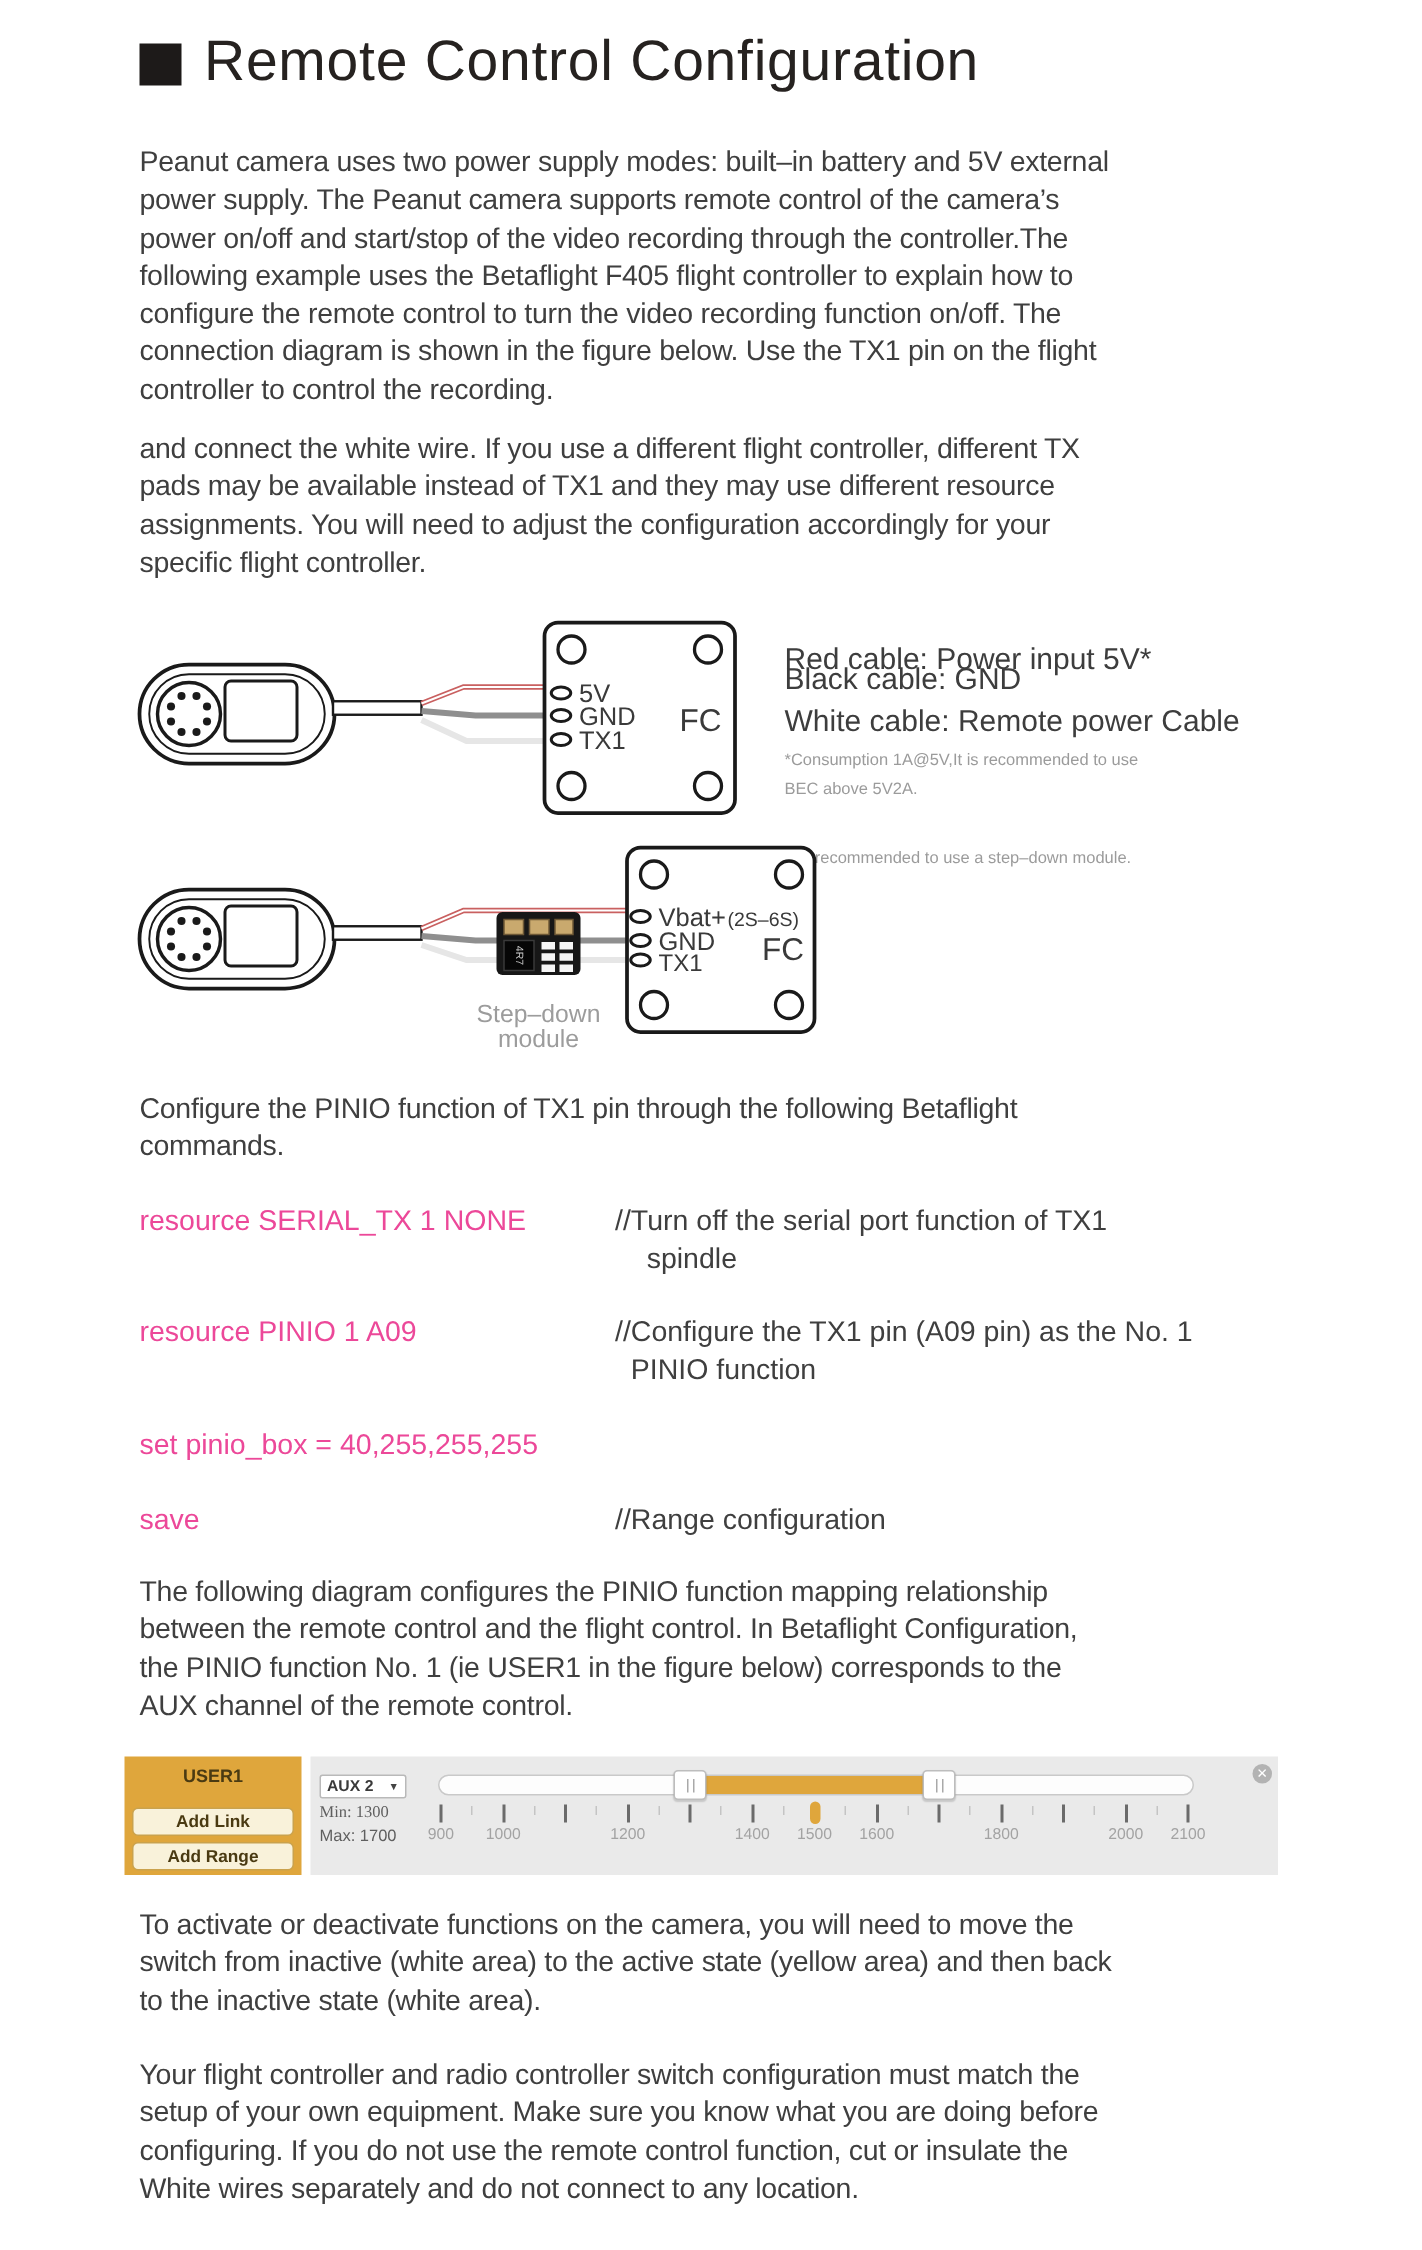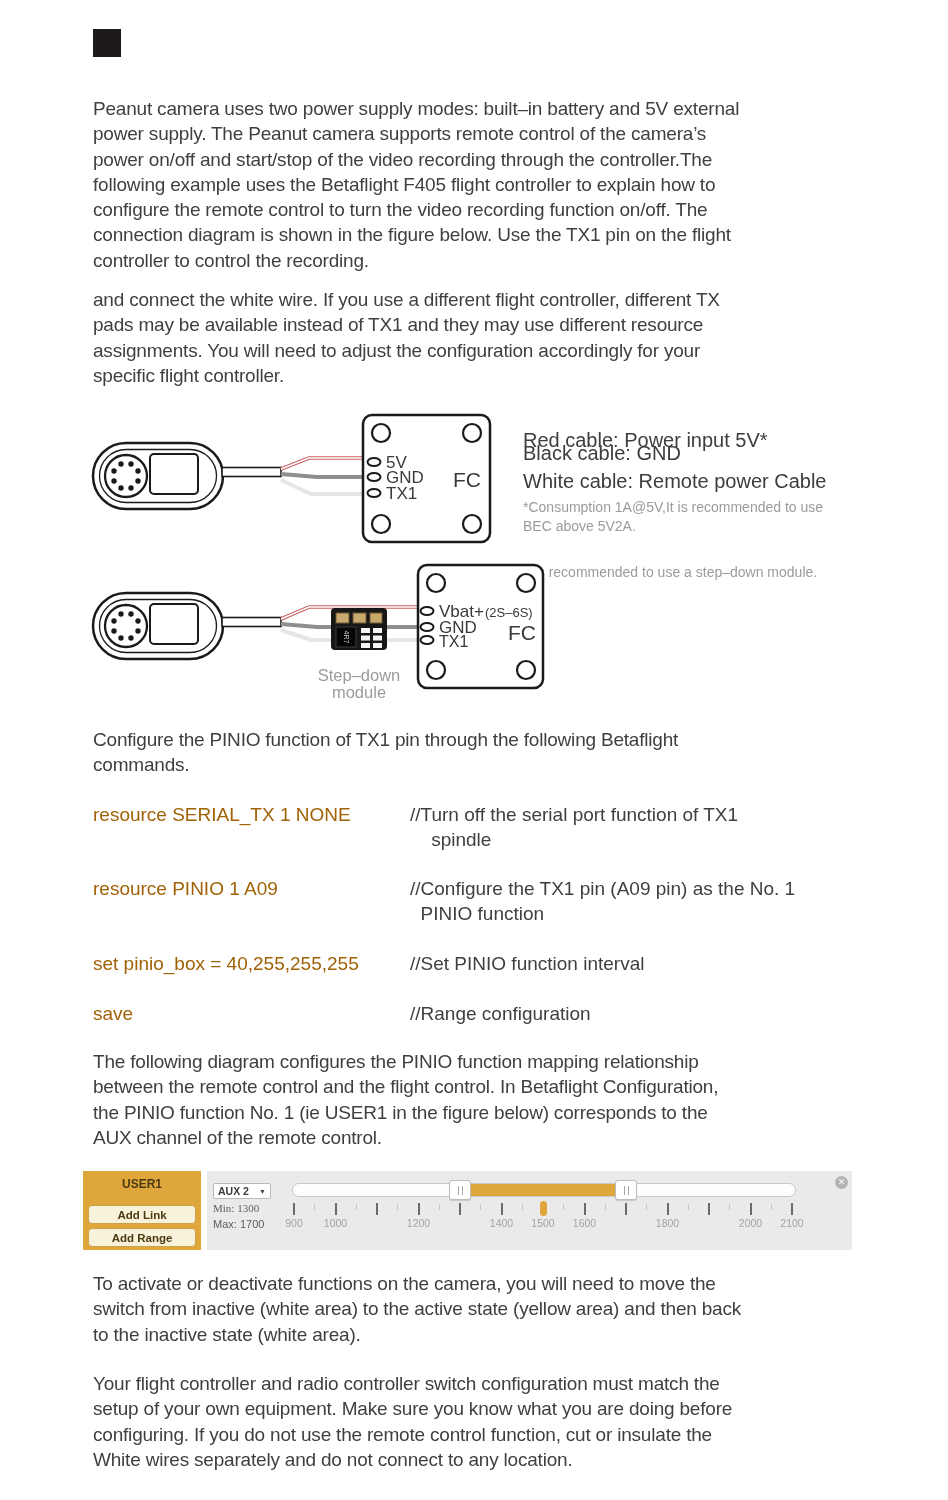--- a/index.html
+++ b/index.html
@@ -6,23 +6,23 @@
   #page{position:relative;width:948px;height:1500px;background:#ffffff;overflow:hidden;
         font-family:"Liberation Sans", sans-serif;color:#3f3f3f;}
   .abs{position:absolute;}
   
   #title-square{left:93px;top:29px;width:28px;height:28px;background:#1d1a19;}
   #page-title{left:136px;top:18px;font-size:38px;line-height:46px;color:#262220;letter-spacing:.5px;white-space:nowrap;}
   
   .para{left:93px;width:800px;font-size:19px;line-height:25.3px;letter-spacing:-0.2px;white-space:pre-line;color:#3f3f3f;}
   
   .legend-big{left:523px;width:410px;font-size:20px;line-height:24px;color:#3d3d3d;white-space:nowrap;}
-  .legend-note{left:523px;width:400px;font-size:14px;line-height:19px;color:#9b9b9b;white-space:pre-line;}
-  
-  .cmd{left:93px;width:310px;font-size:19px;line-height:25.3px;color:#a16207;white-space:nowrap;}
+  .legend-note{left:523px;width:400px;font-size:11px;line-height:19px;color:#9b9b9b;white-space:pre-line;}
+  
+  .cmd{left:93px;width:310px;font-size:19px;line-height:25.3px;color:#ec4899;white-space:nowrap;}
   .cmt{left:410px;width:470px;font-size:19px;line-height:25.3px;color:#3f3f3f;white-space:pre-wrap;}
   
   #mode-panel{left:83px;top:1171px;width:769px;height:93px;}
   #mode-panel-right{position:absolute;left:124px;top:0;width:645px;height:79px;background:#eaeaea;}
   #mode-col{position:absolute;left:0;top:0;width:118px;height:79px;background:#dfa63c;}
   #mode-name{position:absolute;left:0;top:6px;width:118px;text-align:center;font-size:12px;font-weight:bold;color:#4a3a12;}
   .mode-btn{position:absolute;left:5px;width:108px;height:19px;background:#f9f2da;border:1px solid #caa24d;
             border-radius:4px;font-size:11.5px;font-weight:bold;color:#4a3a12;text-align:center;line-height:18px;box-sizing:border-box;cursor:pointer;}
   #add-link-btn{top:34px;} #add-range-btn{top:57px;}
   #aux-select{position:absolute;left:130px;top:12px;width:58px;height:16px;background:#fff;border:1px solid #b9b9b9;
@@ -47,20 +47,21 @@
   #mode-close{position:absolute;left:752px;top:5px;width:13px;height:13px;border-radius:50%;background:#b3b3b3;
               color:#fff;font-size:9px;line-height:13px;text-align:center;cursor:pointer;}
   svg text{font-family:"Liberation Sans", sans-serif;}
 </style>
 </head>
 <body>
 
 <div id="page">
 
   <div class="abs" id="title-square"></div>
+  <h1 class="abs" id="page-title" style="margin:0;font-weight:normal;">Remote Control Configuration</h1>
 
   <div class="abs para" style="top:96px;">Peanut camera uses two power supply modes: built–in battery and 5V external
 power supply. The Peanut camera supports remote control of the camera’s
 power on/off and start/stop of the video recording through the controller.The
 following example uses the Betaflight F405 flight controller to explain how to
 configure the remote control to turn the video recording function on/off. The
 connection diagram is shown in the figure below. Use the TX1 pin on the flight
 controller to control the recording.</div>
   <div class="abs para" style="top:287px;">and connect the white wire. If you use a different flight controller, different TX
 pads may be available instead of TX1 and they may use different resource
@@ -176,21 +177,20 @@
   <div class="abs para" style="top:727px;">Configure the PINIO function of TX1 pin through the following Betaflight
 commands.</div>
 
   <div class="abs cmd" style="top:802px;">resource SERIAL_TX 1 NONE</div>
   <div class="abs cmt" style="top:802px;">//Turn off the serial port function of TX1
     spindle</div>
   <div class="abs cmd" style="top:876px;">resource PINIO 1 A09</div>
   <div class="abs cmt" style="top:876px;">//Configure the TX1 pin (A09 pin) as the No. 1
   PINIO function</div>
   <div class="abs cmd" style="top:951px;">set pinio_box = 40,255,255,255</div>
-  <div class="abs cmt" style="top:951px;">//Set PINIO function interval</div>
   <div class="abs cmd" style="top:1001px;">save</div>
   <div class="abs cmt" style="top:1001px;">//Range configuration</div>
 
   <div class="abs para" style="top:1049px;">The following diagram configures the PINIO function mapping relationship
 between the remote control and the flight control. In Betaflight Configuration,
 the PINIO function No. 1 (ie USER1 in the figure below) corresponds to the
 AUX channel of the remote control.</div>
 
   <div class="abs" id="mode-panel">
     <div id="mode-panel-right"></div>

